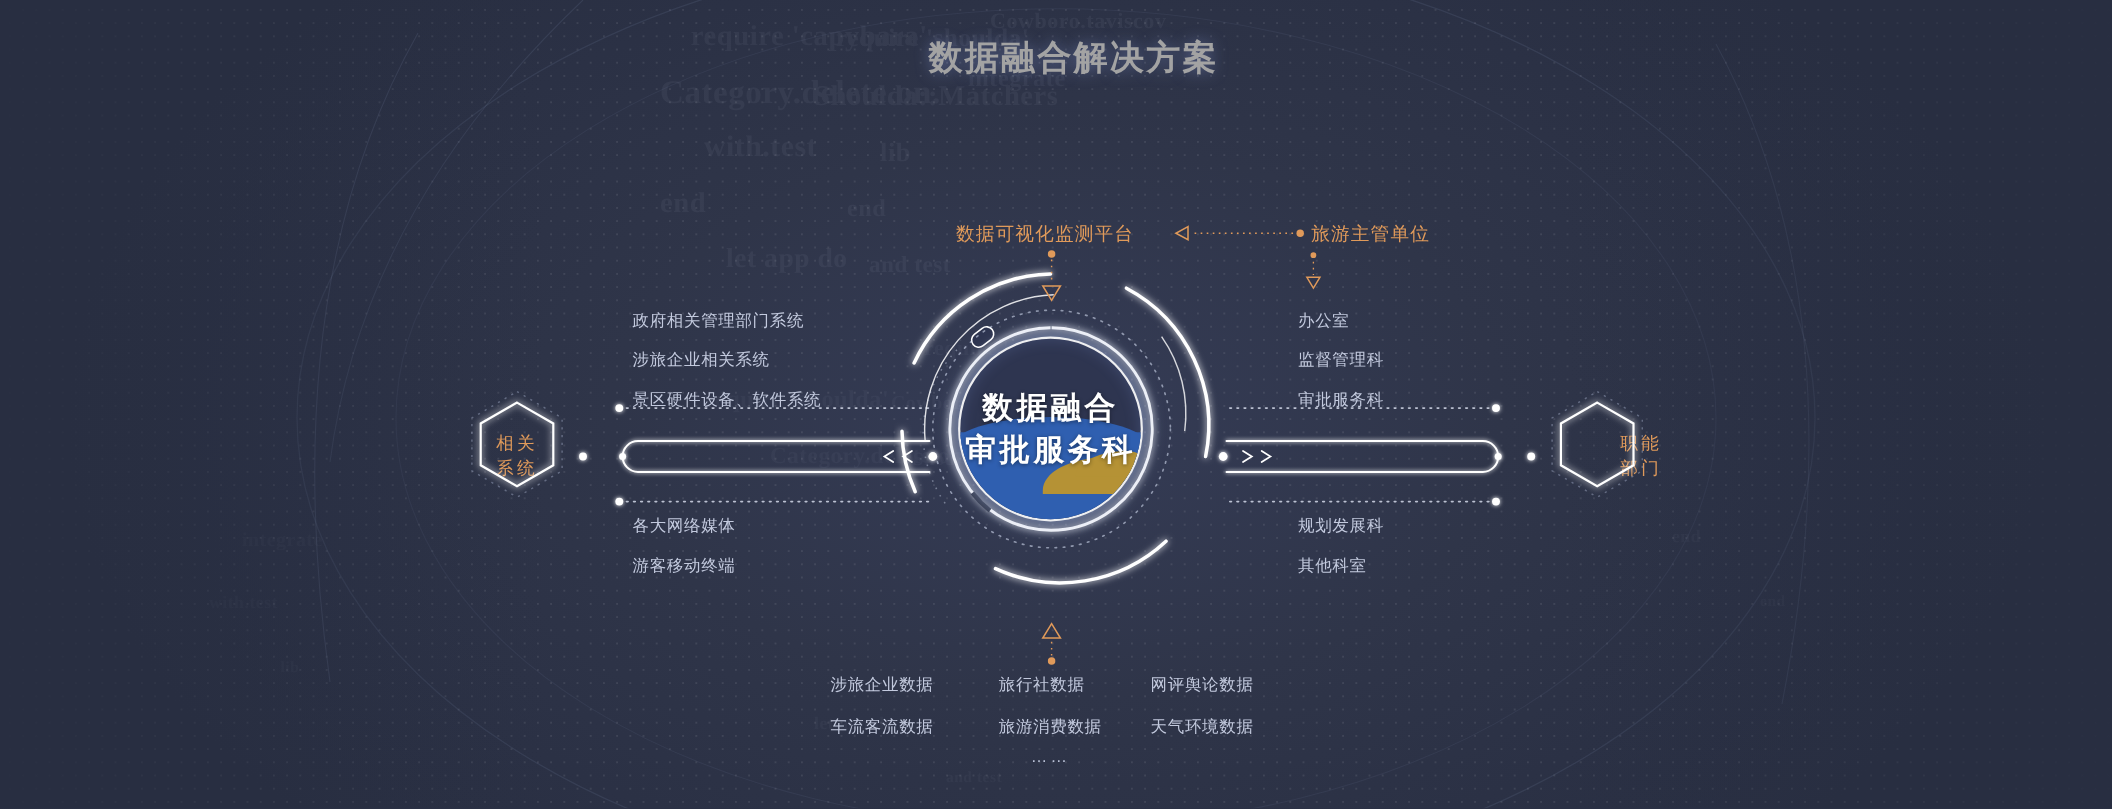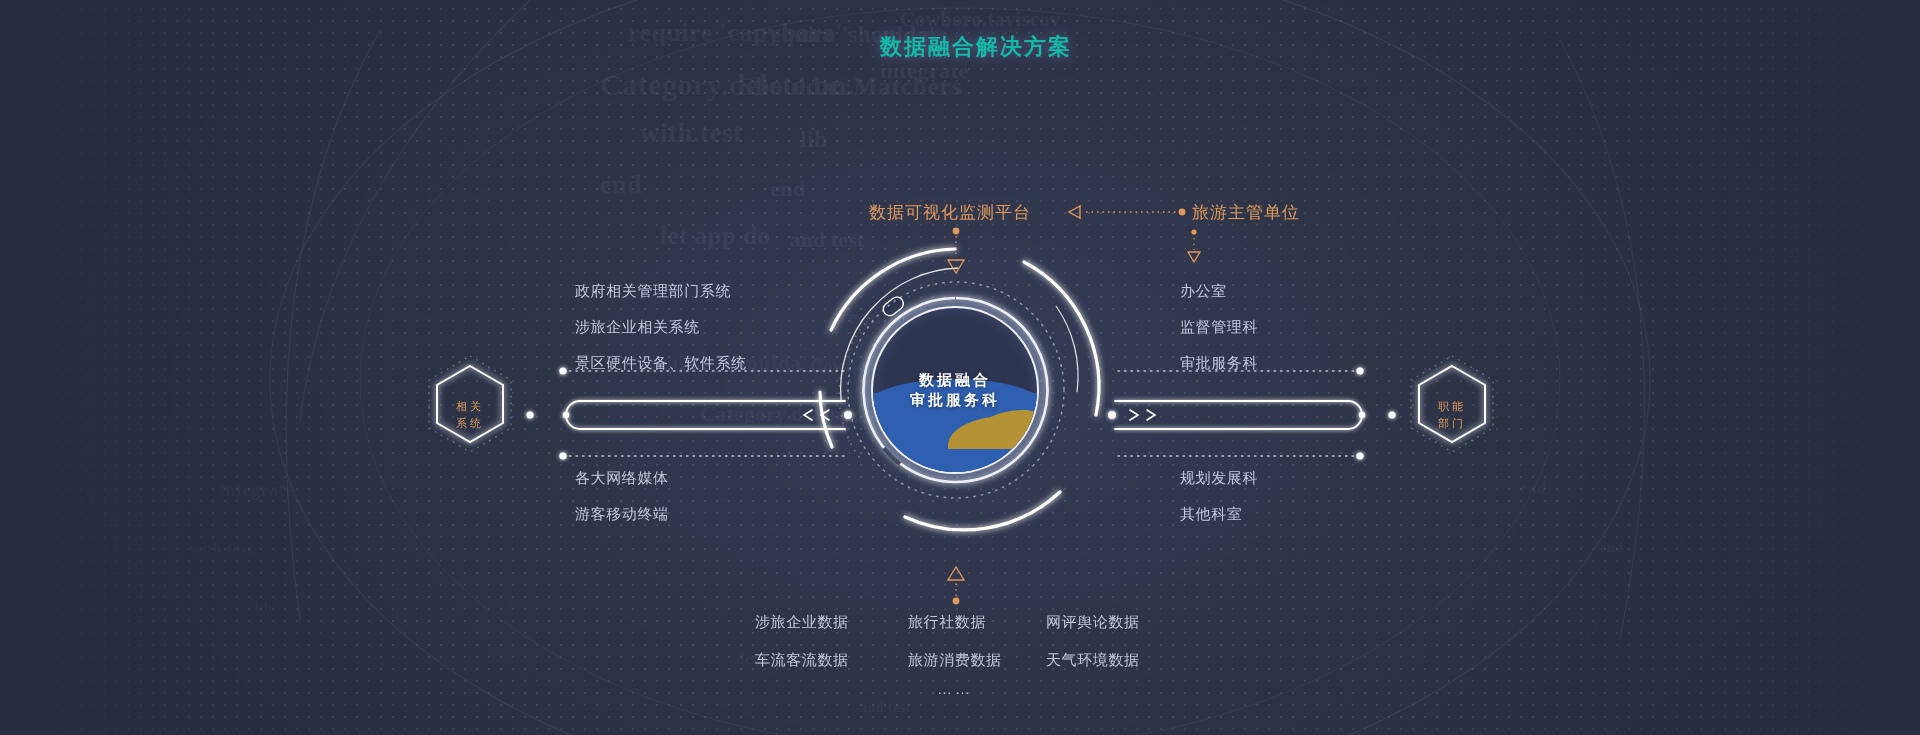--- a/index.html
+++ b/index.html
@@ -35,21 +35,21 @@
     background:
       linear-gradient(90deg, rgba(40,46,65,.96) 0%, rgba(40,46,65,.35) 13%, rgba(40,46,65,0) 26%,
                              rgba(40,46,65,0) 74%, rgba(40,46,65,.35) 87%, rgba(40,46,65,.96) 100%);
     pointer-events:none;
   }
   #bg-sweep{ position:absolute; inset:0; pointer-events:none; }
 
   
   #header{ position:absolute; top:32px; left:0; width:100%; text-align:center; z-index:30;}
   #title{
-    font-size:22px; font-weight:700; color:#14b8a6; letter-spacing:2px;
+    font-size:31px; font-weight:700; color:#a3a3a3; letter-spacing:2px;
     text-shadow:0 0 14px rgba(160,180,255,.35);
     margin-left:32px;
   }
   #subtitle{
     margin-top:18px; font-size:19px; color:#e8ecf6; letter-spacing:1.2px; font-weight:400;
   }
 
   
   .dlabel{
     position:absolute; font-size:15px; color:#c3cade; letter-spacing:.6px; white-space:nowrap;
@@ -57,21 +57,21 @@
   .olabel{
     position:absolute; font-size:17px; color:#e09a5a; letter-spacing:1px; white-space:nowrap; font-weight:400;
   }
   .dots-label{ position:absolute; color:#b9c1d6; font-size:15px; letter-spacing:3px; }
 
   
   .hexwrap{ position:absolute; width:112px; height:122px; }
   .hexwrap .hextext{
     position:absolute; inset:0; display:flex; flex-direction:column;
     align-items:center; justify-content:center; gap:3px;
-    font-size:11px; color:#e09a5a; letter-spacing:3px; line-height:1.25; z-index:3;
+    font-size:16px; color:#e09a5a; letter-spacing:3px; line-height:1.25; z-index:3;
   }
   .hextext span{ display:block; }
 
   
   #center-wrap{ position:absolute; left:810px; top:245px; width:290px; height:290px; z-index:20;}
   #core{
     position:absolute; left:50%; top:50%; transform:translate(-50%,-50%);
     width:168px; height:168px; border-radius:50%; overflow:hidden;
     box-shadow:0 0 16px 3px rgba(190,210,255,.55), inset 0 0 14px rgba(150,180,255,.18);
     border:2px solid rgba(255,255,255,.92);
@@ -88,21 +88,21 @@
   #core .gold{
     position:absolute; right:-4%; bottom:14%; width:58%; height:20%;
     background:#b59235; border-radius:60% 40% 0 0 / 90% 70% 0 0;
   }
   #core .gold2{
     position:absolute; right:-4%; bottom:24%; width:40%; height:14%;
     background:#b59235; border-radius:70% 30% 0 0 / 100% 60% 0 0;
   }
   #core-text{
     position:absolute; left:50%; top:50%; transform:translate(-50%,-50%);
-    text-align:center; z-index:6; color:#fff; font-size:15px; font-weight:700;
+    text-align:center; z-index:6; color:#fff; font-size:28px; font-weight:700;
     letter-spacing:3px; line-height:1.35; text-shadow:0 1px 4px rgba(0,0,0,.45);
     white-space:nowrap;
   }
 </style>
 </head>
 <body>
 
 <div id="bg-base"></div>
 <div id="bg-code">
     <span style="left: 628px; top: 18px; font-size: 26px;">require 'capybara'</span>
@@ -260,21 +260,21 @@
     <circle cx="956" cy="231" r="0" fill="#e09a5a"></circle>
   </g>
 </svg>
 
 <div class="hexwrap" style="left:414px; top:354px;">
   <div class="hextext">
     <span>相关</span>
     <span>系统</span>
   </div>
 </div>
-<div class="hexwrap" style="left:1396px; top:354px;">
+<div class="hexwrap" style="left:1436px; top:354px;">
   <div class="hextext">
     <span>职能</span>
     <span>部门</span>
   </div>
 </div>
 
 <div id="center-wrap">
   <div id="core">
     <div class="liquid"></div>
     <div class="gold"></div>

